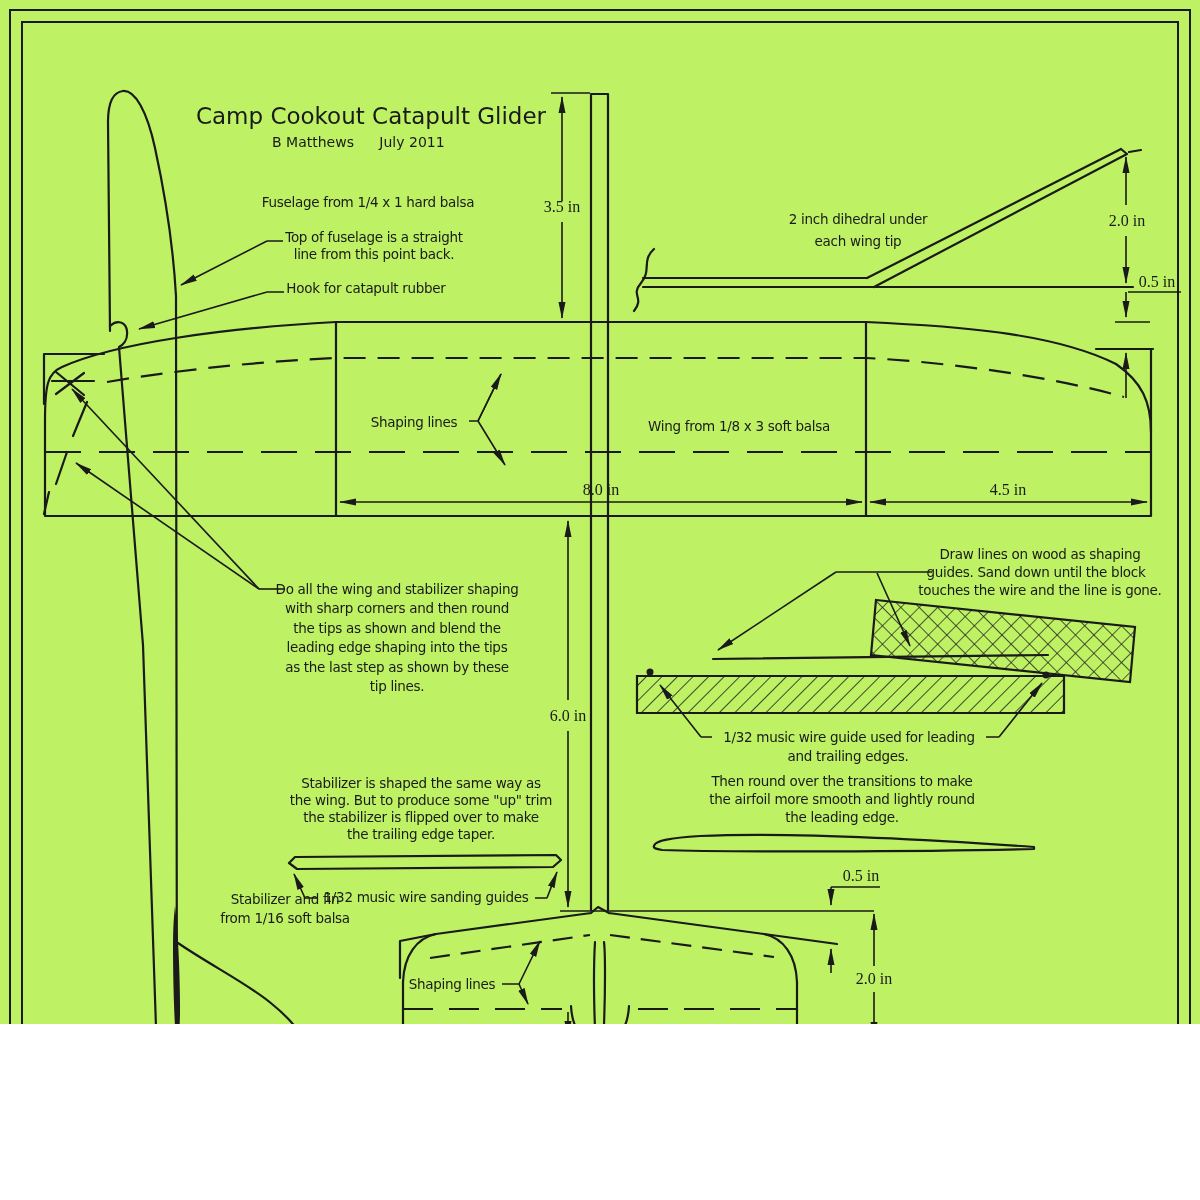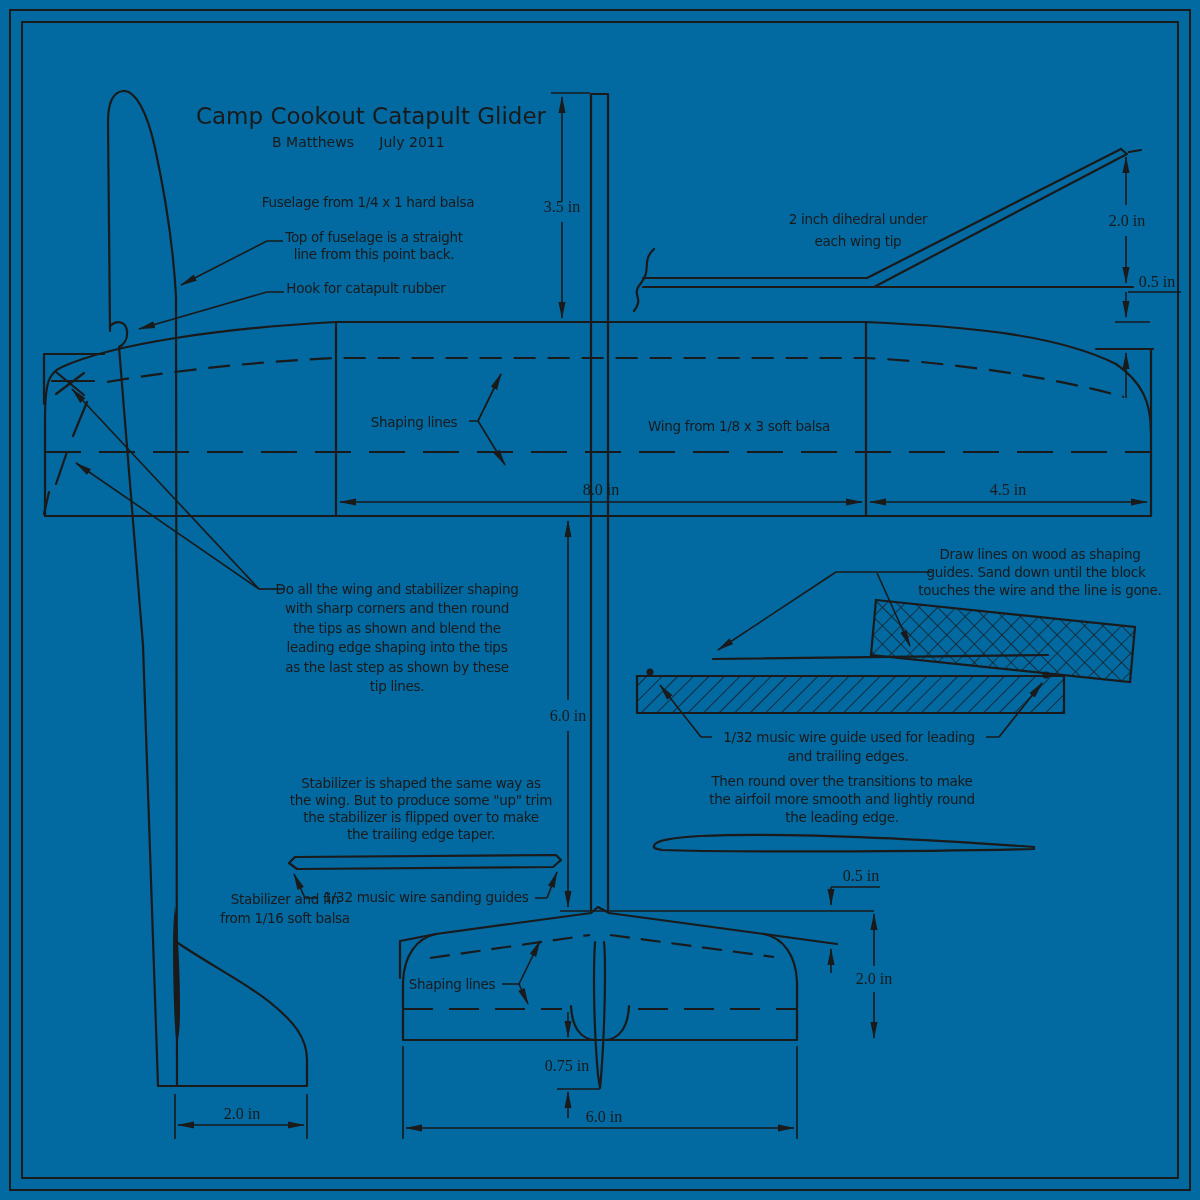--- a/index.html
+++ b/index.html
@@ -1,16 +1,16 @@
 <!DOCTYPE html>
 <html><head>
 <meta charset="utf-8">
 <style>
   html,body{margin:0;padding:0;background:#ffffff;}
-  .stage{position:relative;width:1200px;height:1200px;background:#0369a1;overflow:hidden;}
+  .stage{position:relative;width:1200px;height:1024px;background:#bef264;overflow:hidden;}
   svg{display:block;}
   .ln{fill:none;stroke:#1a1a1a;stroke-width:2.2;stroke-linecap:round;stroke-linejoin:round;}
   .thin{fill:none;stroke:#1a1a1a;stroke-width:1.6;stroke-linecap:butt;}
   .dsh{fill:none;stroke:#1a1a1a;stroke-width:2.2;stroke-linecap:butt;}
   .solid{fill:#1a1a1a;stroke:none;}
   text{fill:#1a1a1a;}
   .c{font-family:"DejaVu Sans",sans-serif;font-size:13.5px;letter-spacing:-0.3px;text-anchor:middle;}
   .d{font-family:"Liberation Serif",serif;font-size:16px;text-anchor:middle;}
   .title{font-family:"DejaVu Sans",sans-serif;font-size:23px;text-anchor:middle;}
   .byline{font-family:"DejaVu Sans",sans-serif;font-size:14px;text-anchor:middle;}

